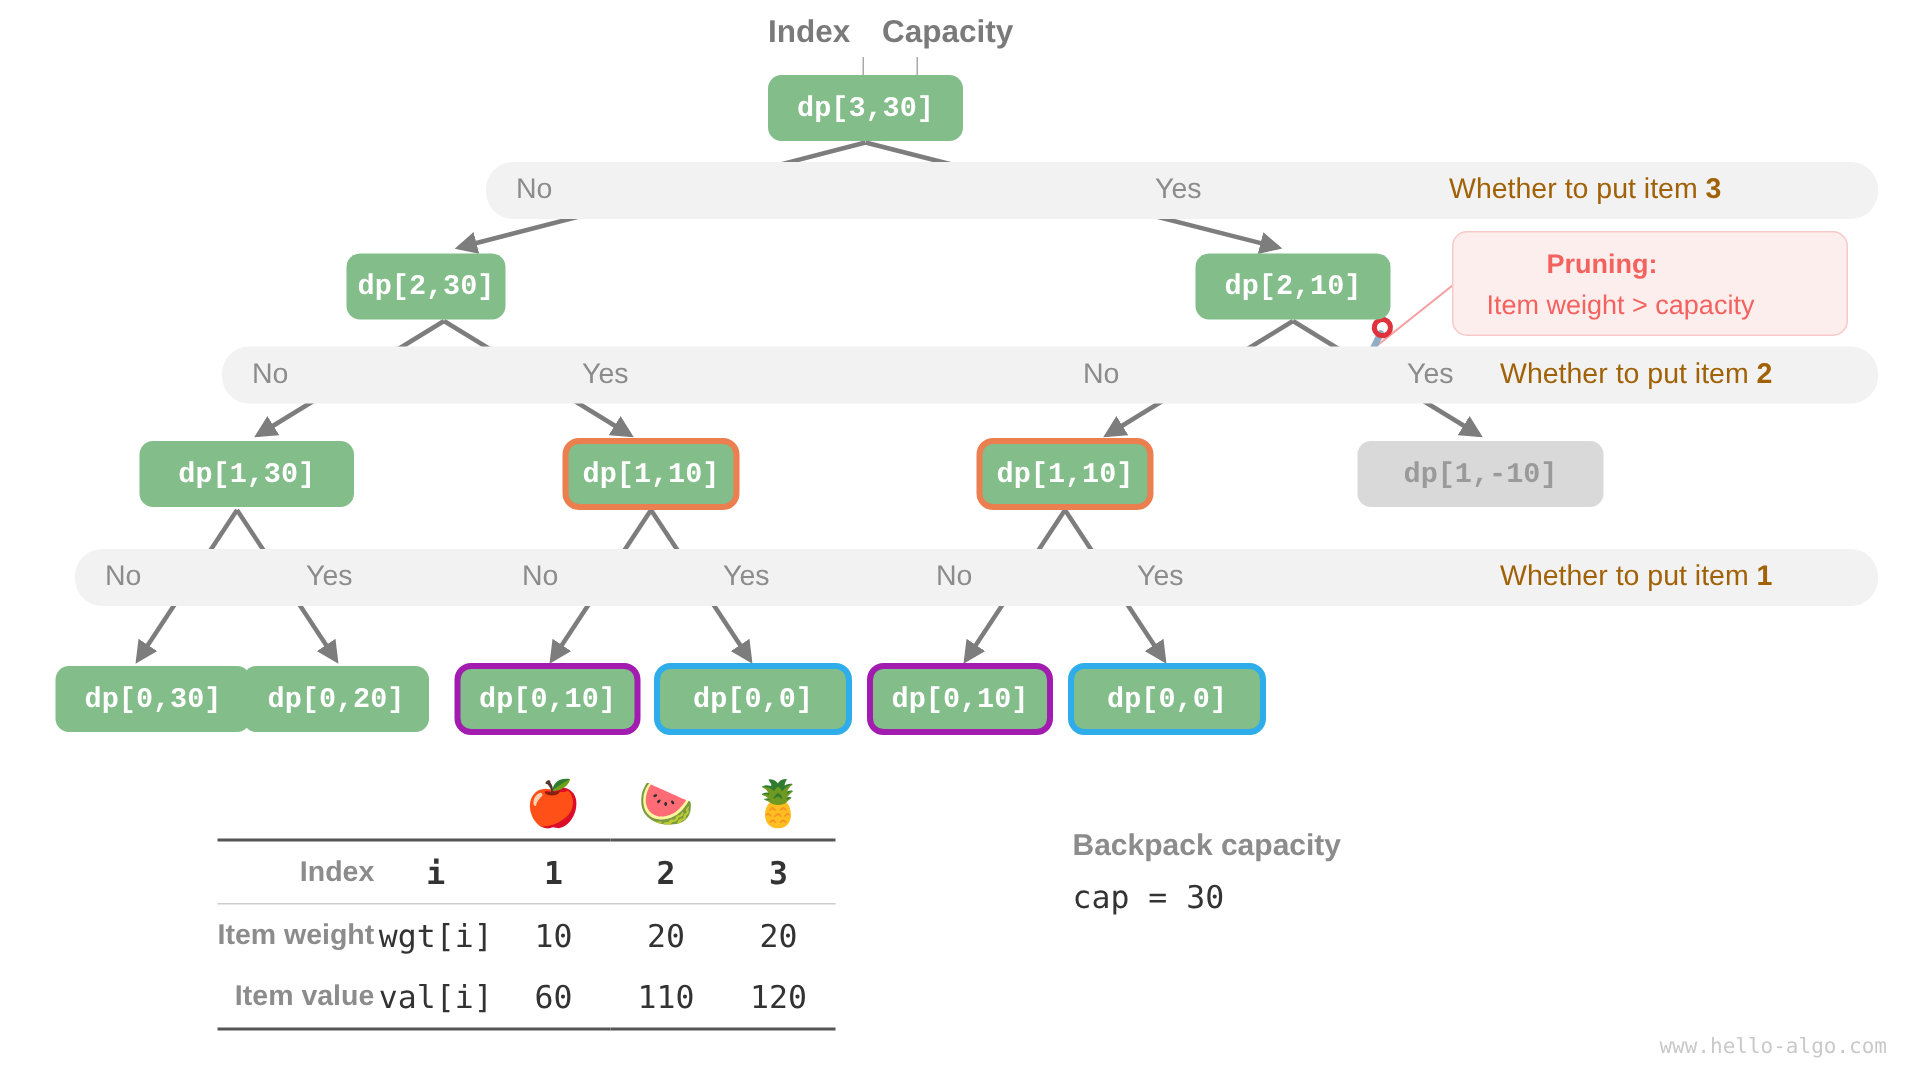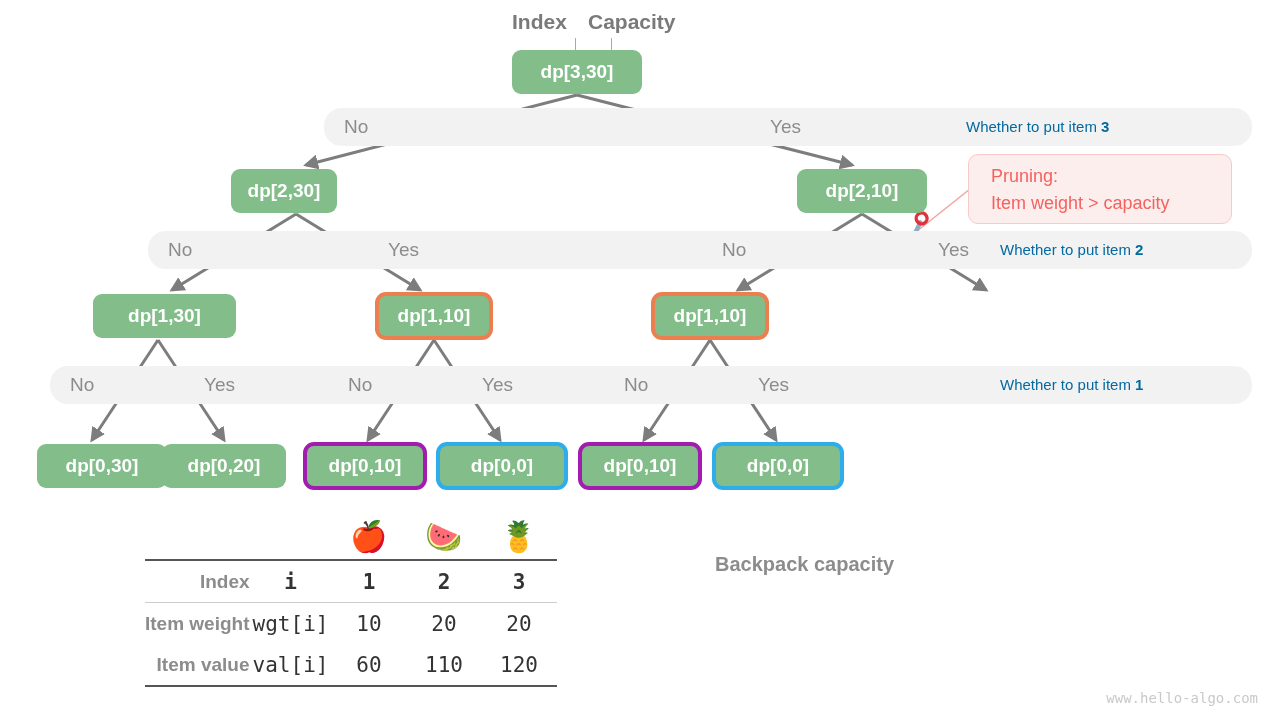--- a/index.html
+++ b/index.html
@@ -24,32 +24,32 @@
   }
   .band-label{
     position:absolute;
     color:#8c8c8c;
     font-size:19px;
     line-height:38px;
     white-space:nowrap;
   }
   .band-right{
     position:absolute;
-    color:#0369a1;
-    font-size:15px;
+    color:#a16207;
+    font-size:19px;
     line-height:38px;
     white-space:nowrap;
   }
 
   
   .node{
     position:absolute;
     background:#82bd8a;
     color:#ffffff;
-    font-family:Liberation Sans, sans-serif;
+    font-family:Liberation Mono, monospace;
     font-size:19px;
     font-weight:bold;
     border-radius:9px;
     display:flex;align-items:center;justify-content:center;
     height:44px;
     box-sizing:border-box;
     letter-spacing:0px;
   }
   .node.b-orange{border:4px solid #ec7f4f;border-radius:11px;}
   .node.b-purple{border:4px solid #a21caf;border-radius:11px;}
@@ -70,21 +70,21 @@
   #pruning-box{
     position:absolute;
     left:968px;top:154px;width:264px;height:70px;
     background:#fdeeee;
     border:1px solid #f7c9c9;
     border-radius:10px;
     box-sizing:border-box;
     padding:8px 0 0 22px;
   }
   .prune-line{color:#f4625f;font-size:18px;line-height:27px;white-space:nowrap;}
-  .prune-line b{font-weight:normal;}
+  .prune-line b{font-weight:bold;margin-left:40px;}
 
   
   #table-wrap{position:absolute;left:145px;top:515px;}
   table.spec{border-collapse:collapse;}
   table.spec td{padding:0;}
   .rowlabel{
     color:#8c8c8c;font-size:19px;font-weight:bold;
     text-align:right;padding-right:22px;white-space:nowrap;height:41px;
   }
   .mono{
@@ -191,20 +191,21 @@
   </div>
 
   <div class="node" style="left:512px;top:50px;width:130px;">dp[3,30]</div>
 
   <div class="node" style="left:231px;top:169px;width:106px;">dp[2,30]</div>
   <div class="node" style="left:797px;top:169px;width:130px;">dp[2,10]</div>
 
   <div class="node" style="left:93px;top:294px;width:143px;">dp[1,30]</div>
   <div class="node b-orange" style="left:375px;top:292px;width:118px;height:48px;">dp[1,10]</div>
   <div class="node b-orange" style="left:651px;top:292px;width:118px;height:48px;">dp[1,10]</div>
+  <div class="node gray" style="left:905px;top:294px;width:164px;">dp[1,-10]</div>
 
   <div class="node" style="left:37px;top:444px;width:130px;">dp[0,30]</div>
   <div class="node" style="left:162px;top:444px;width:124px;">dp[0,20]</div>
   <div class="node b-purple" style="left:303px;top:442px;width:124px;height:48px;">dp[0,10]</div>
   <div class="node b-blue" style="left:436px;top:442px;width:132px;height:48px;">dp[0,0]</div>
   <div class="node b-purple" style="left:578px;top:442px;width:124px;height:48px;">dp[0,10]</div>
   <div class="node b-blue" style="left:712px;top:442px;width:132px;height:48px;">dp[0,0]</div>
 
   <div id="pruning-box">
     <div class="prune-line">
@@ -250,17 +251,18 @@
         <td class="numcell">60</td>
         <td class="numcell">110</td>
         <td class="numcell">120</td>
       </tr>
     </tbody>
       </table>
   </div>
 
   <div id="cap-block">
     <div id="cap-title">Backpack capacity</div>
+    <div id="cap-value">cap = 30</div>
   </div>
 
   <div id="watermark">www.hello-algo.com</div>
 
 </div>
 
 </body></html>

